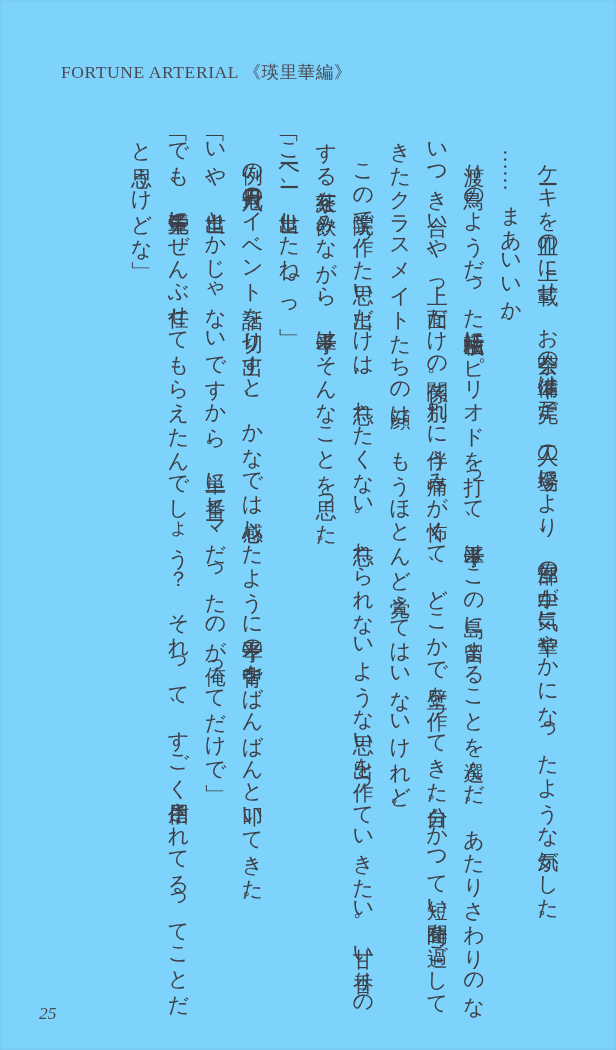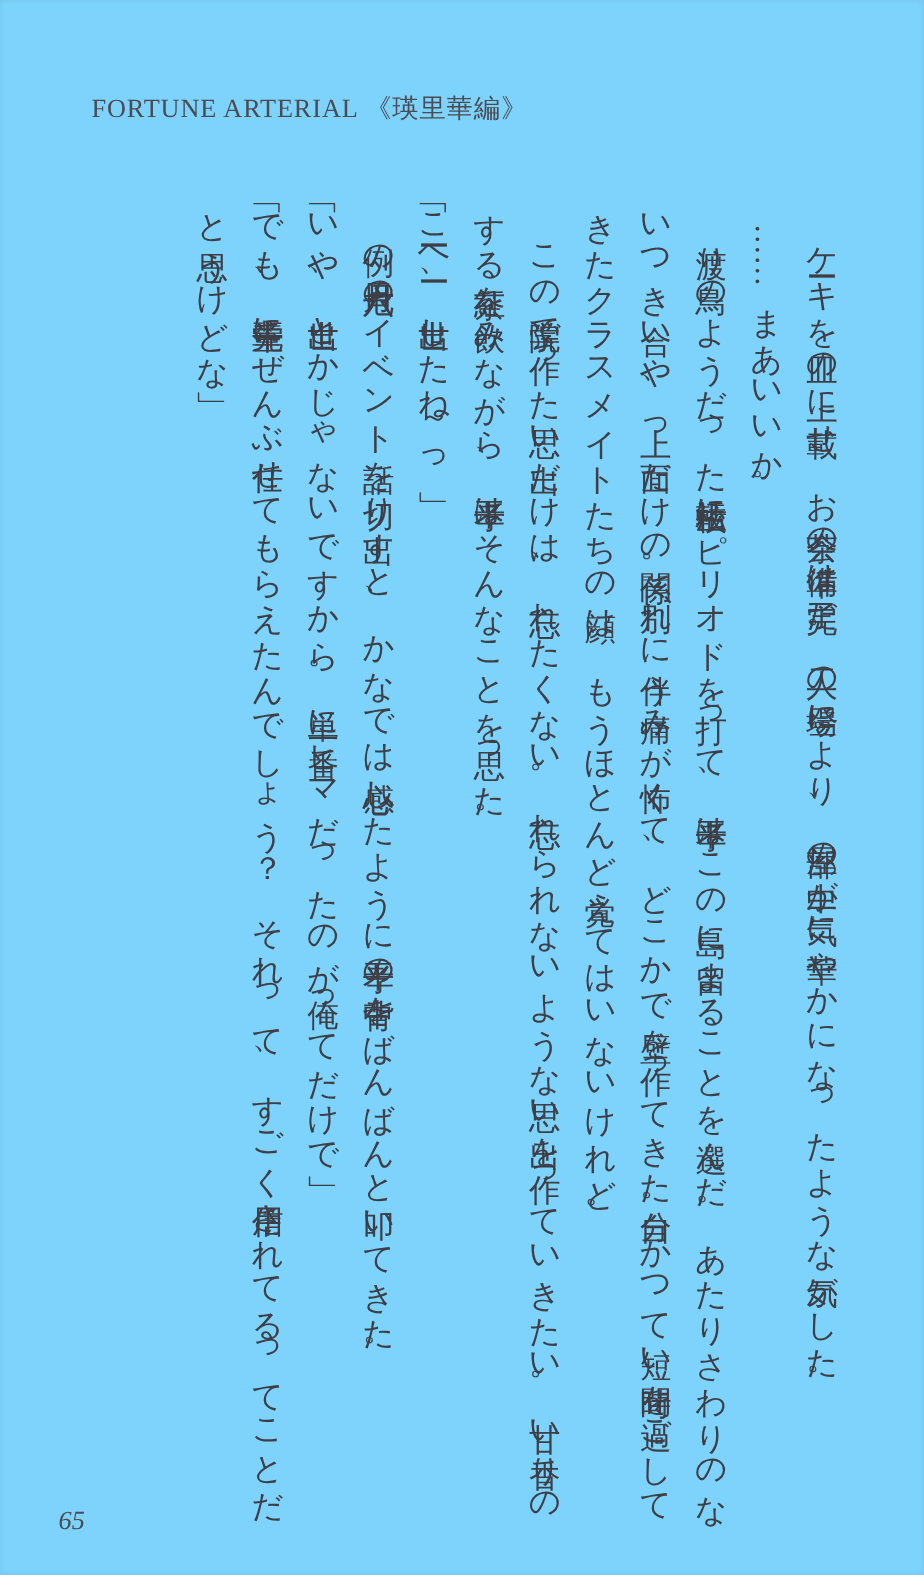--- a/index.html
+++ b/index.html
@@ -63,15 +63,15 @@
     <p>　ケーキを皿の上に載せ、お茶会の準備は完了だ。二人の登場により、部屋の中が一気に華やかになったような気がした。</p>
     <p>　……まあいいか。</p>
     <p>　渡り鳥のようだった転校生活にピリオドを打って、孝平はこの島に留まることを選んだ。あたりさわりのないつき合いや、上っ面だけの関係。別れに伴う痛みが怖くて、どこかで壁を作ってきた自分。かつて短い時間を過ごしてきたクラスメイトたちの顔は、もうほとんど覚えてはいないけれど。</p>
     <p>　この学院で作った思い出だけは、忘れたくない。忘れられないような思い出を作っていきたい。甘い香りのする紅茶を飲みながら、孝平はそんなことを思った。</p>
     <p>「こーへー、出世したね～っ」</p>
     <p>　例の六月七日のイベント話を切り出すと、かなでは感心したように孝平の背中をばんばんと叩いてきた。</p>
     <p>「いや、出世とかじゃないですから。単に一番ヒマだったのが俺ってだけで」</p>
     <p>「でも、千堂先輩にぜんぶ任せてもらえたんでしょう？　それって、すごく信用されてるってことだと思うけどな」</p>
   </div>
 
-  <div class="page-number">65</div>
+  <div class="page-number">25</div>
 
 </div>
 
 </body></html>

